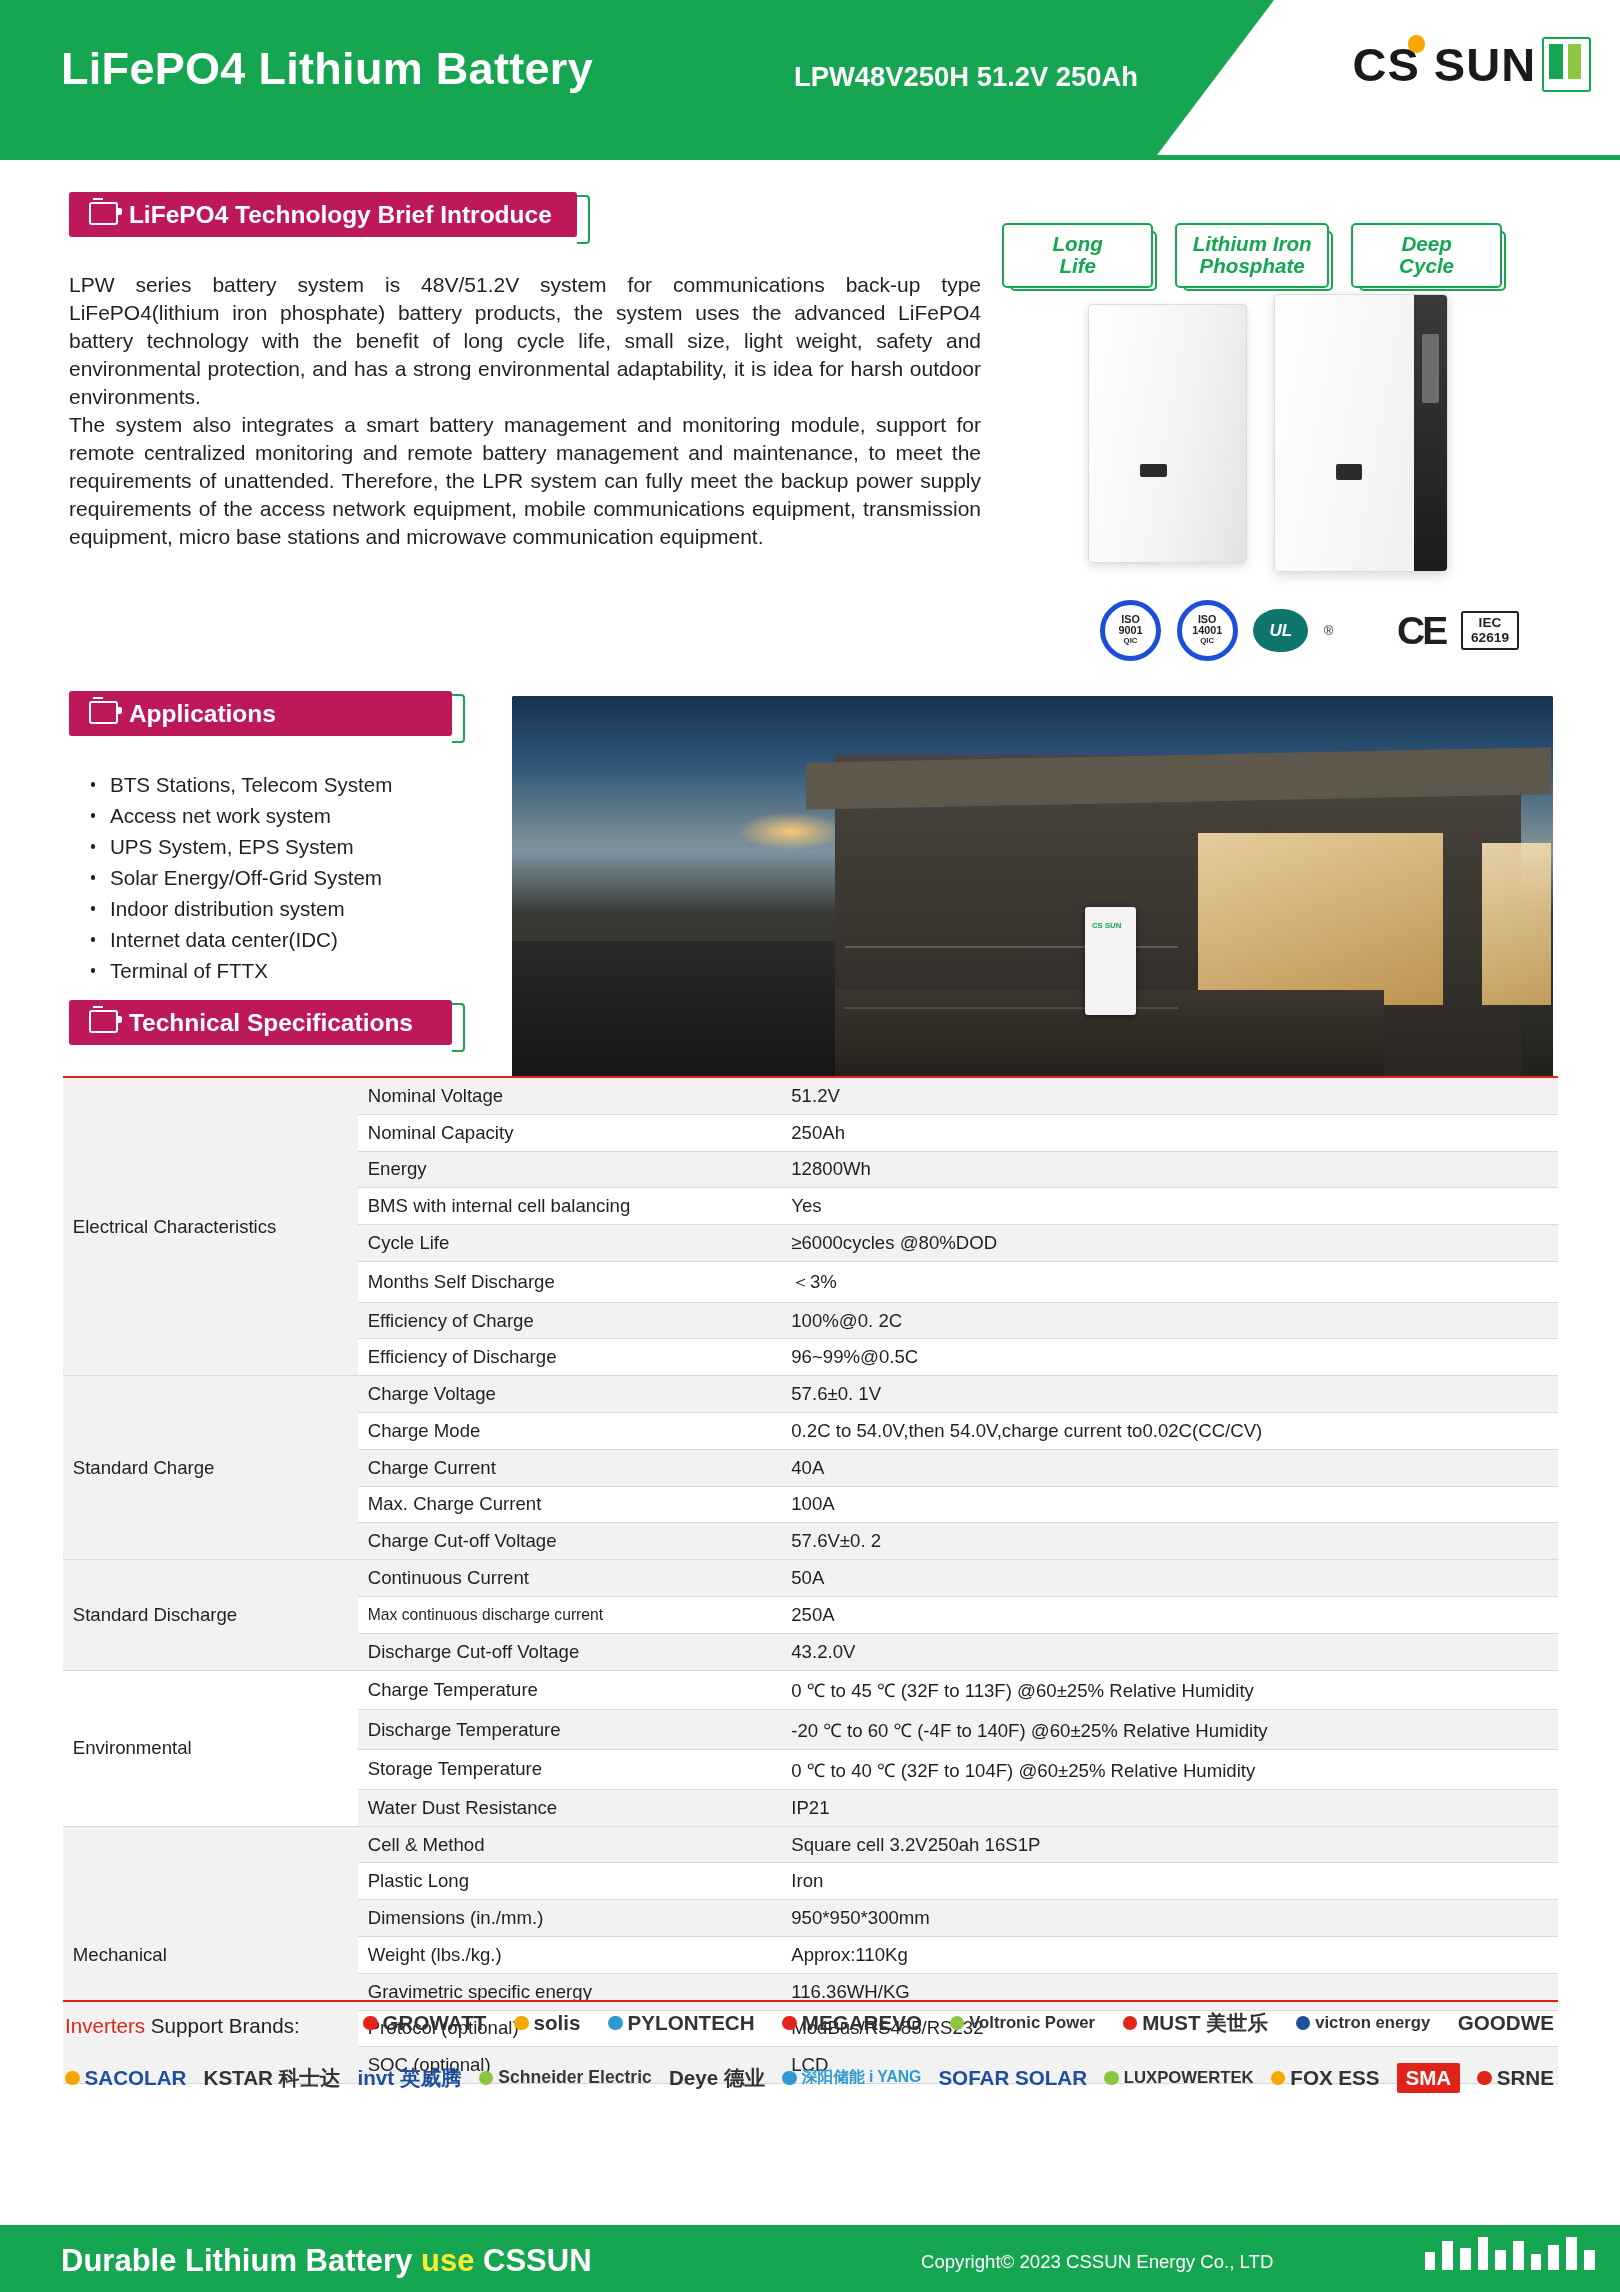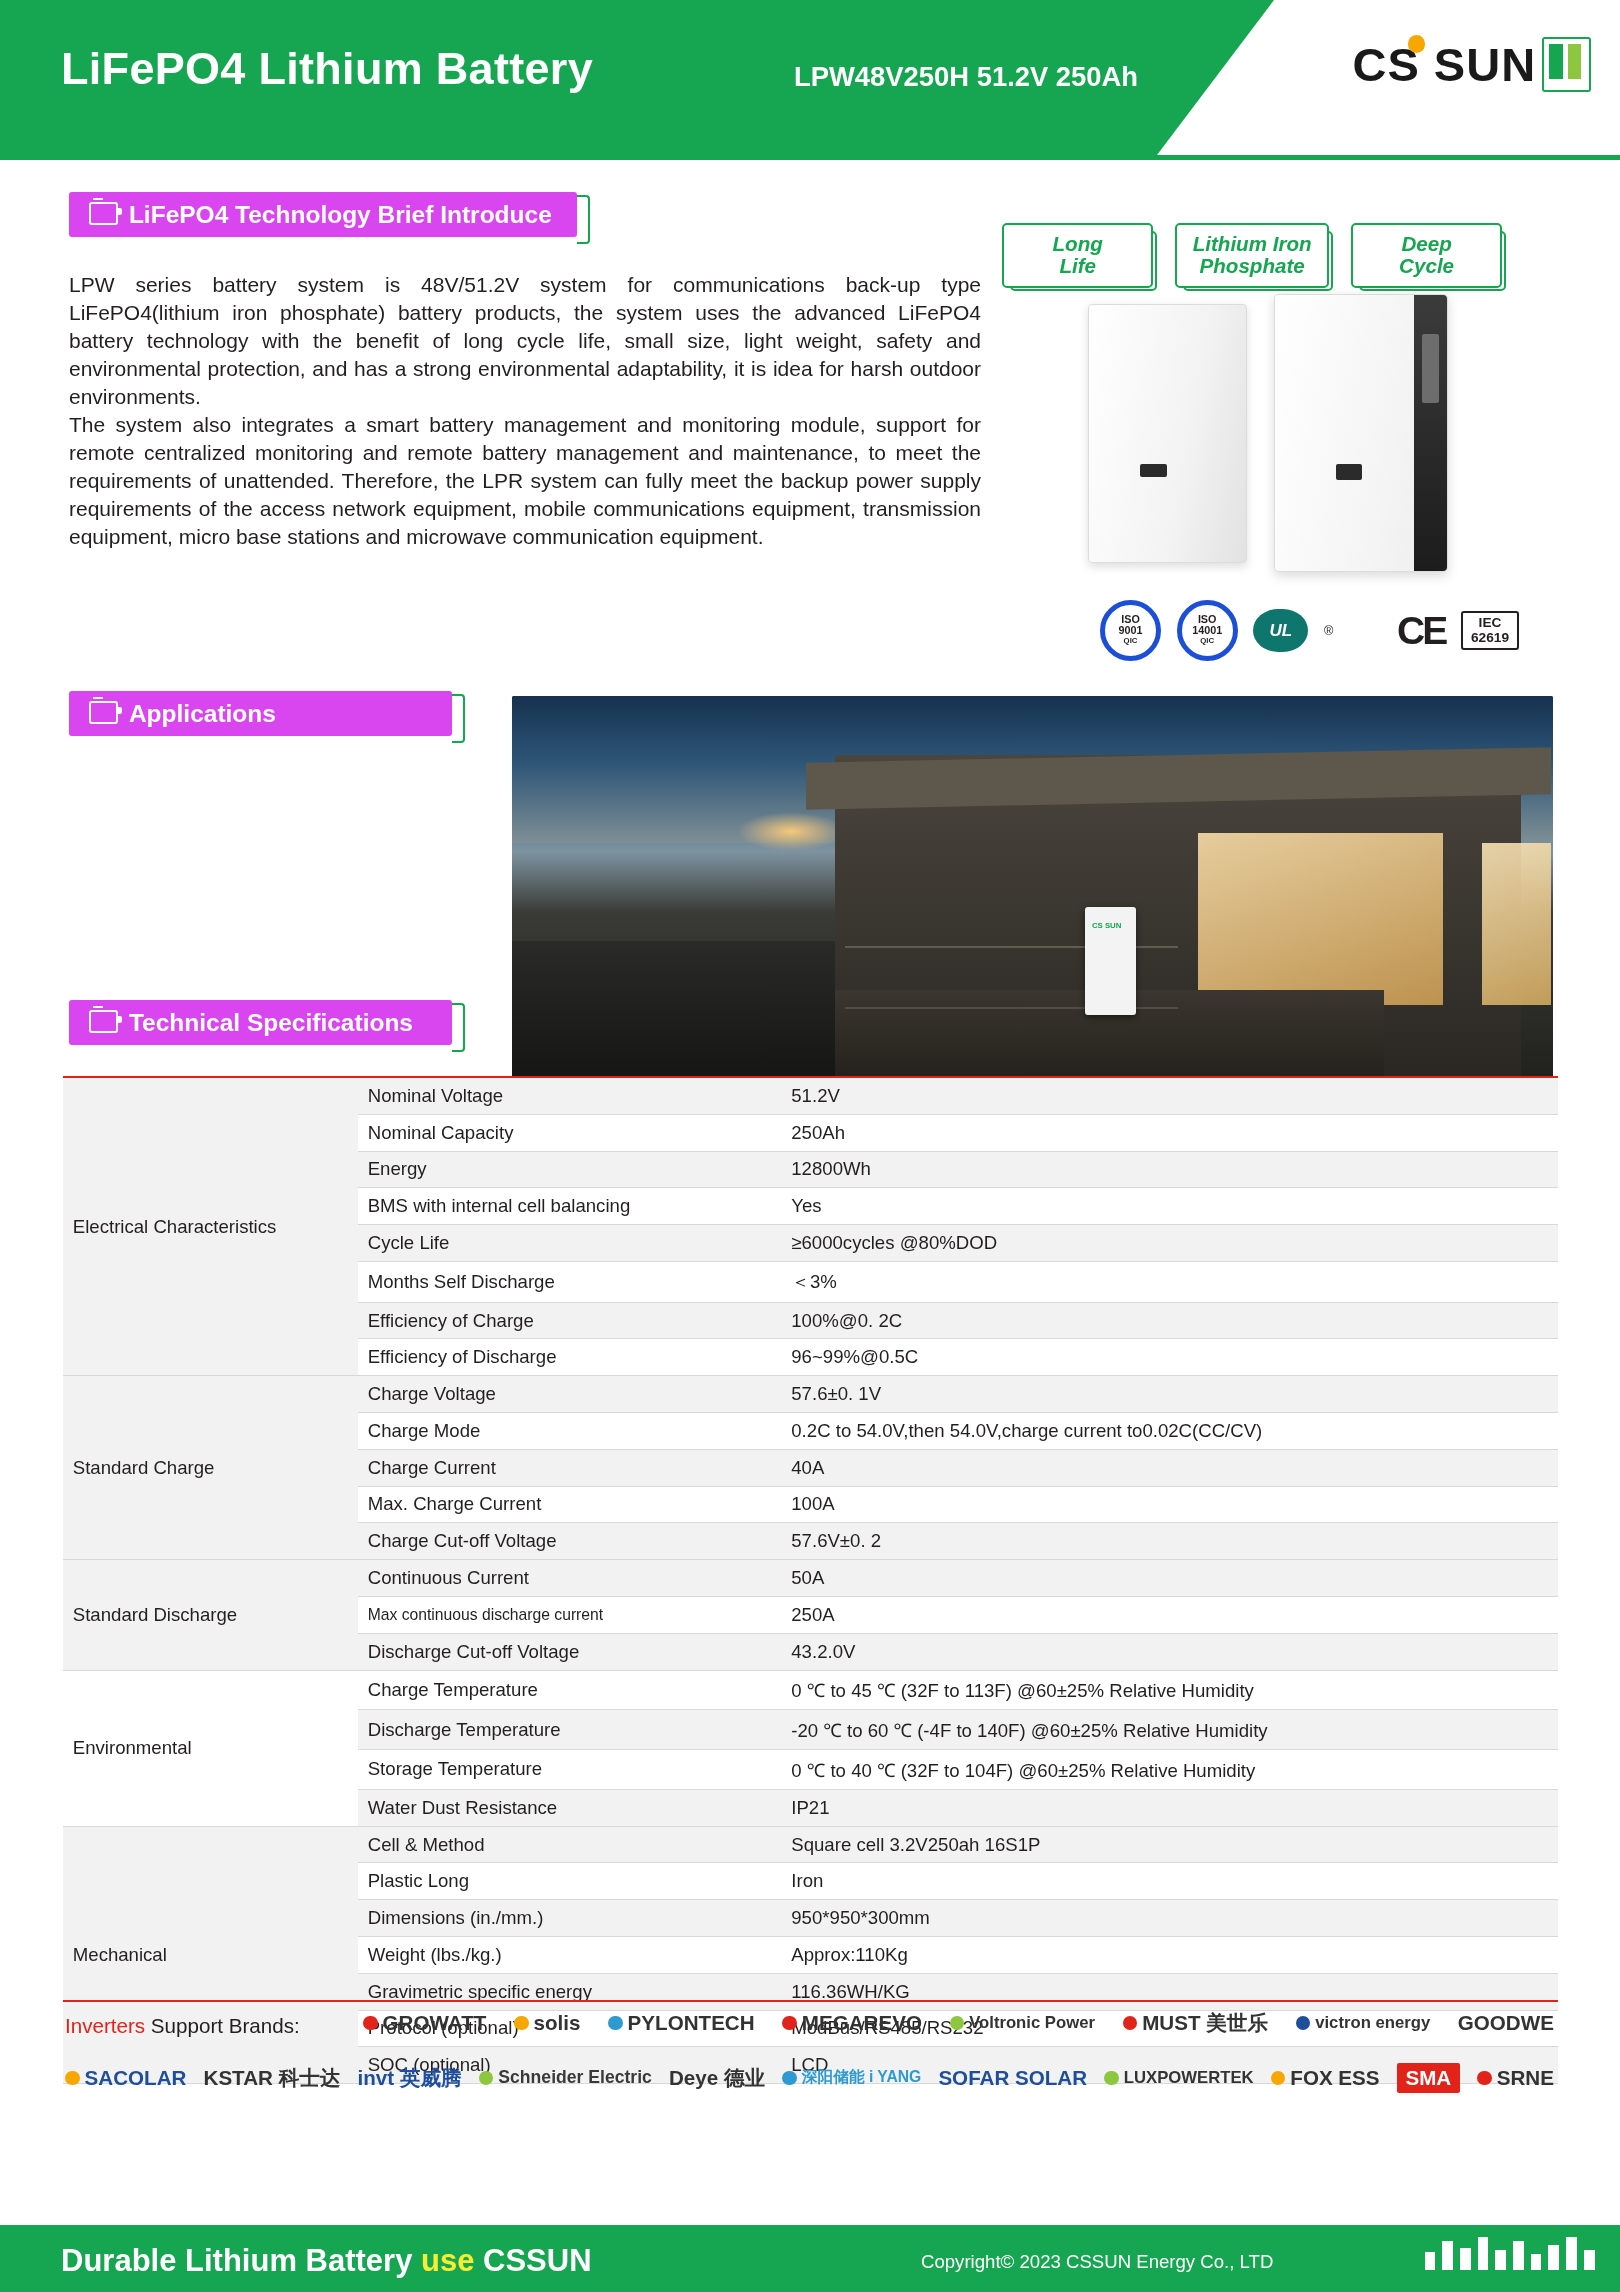--- a/index.html
+++ b/index.html
@@ -44,21 +44,21 @@
     content:"";position:absolute;left:4.9px;top:4.9px;width:13.7px;height:35px;background:#16a651;
   }
   .brand-mark:after{
     content:"";position:absolute;left:23.5px;top:4.9px;width:13.7px;height:35px;background:#8dc63f;
   }
   .header-rule{position:absolute;left:0;top:155px;width:1620px;height:4.9px;background:#16a651;}
 
   
   .sec-tag{
     position:relative;display:inline-block;height:45px;line-height:45px;
-    background:#d946ef;color:#fff;font-size:24.5px;font-weight:bold;
+    background:#be185d;color:#fff;font-size:24.5px;font-weight:bold;
     padding:0 25.5px 0 19.6px;border-radius:2.9px;
   }
   .sec-tag .bat-ico{
     display:inline-block;width:25.5px;height:18.6px;border:2.5px solid #fff;border-radius:2.9px;
     position:relative;margin-right:10.8px;vertical-align:-2px;
   }
   .sec-tag .bat-ico:after{
     content:"";position:absolute;right:-5.9px;top:3.9px;width:3.9px;height:6.9px;background:#fff;border-radius:0 2px 2px 0;
   }
   .sec-tag .bat-ico:before{
@@ -269,20 +269,31 @@
     </div>
   </div>
 
   <div class="app-sec sec-wrap">
     <div class="sec-tag" style="min-width:338px">
       <span class="bat-ico"></span><span>Applications</span>
     </div>
     <div class="bracket"></div>
   </div>
 
+  <div class="app-list">
+    <ul>
+      <li>BTS Stations, Telecom System</li>
+      <li>Access net work system</li>
+      <li>UPS System, EPS System</li>
+      <li>Solar Energy/Off-Grid System</li>
+      <li>Indoor distribution system</li>
+      <li>Internet data center(IDC)</li>
+      <li>Terminal of FTTX</li>
+    </ul>
+  </div>
 
   <div class="photo">
     <div class="sky"></div>
     <div class="sun"></div>
     <div class="hill"></div>
     <div class="house"></div>
     <div class="roof"></div>
     <div class="win1"></div>
     <div class="win2"></div>
     <div class="deck"></div>

